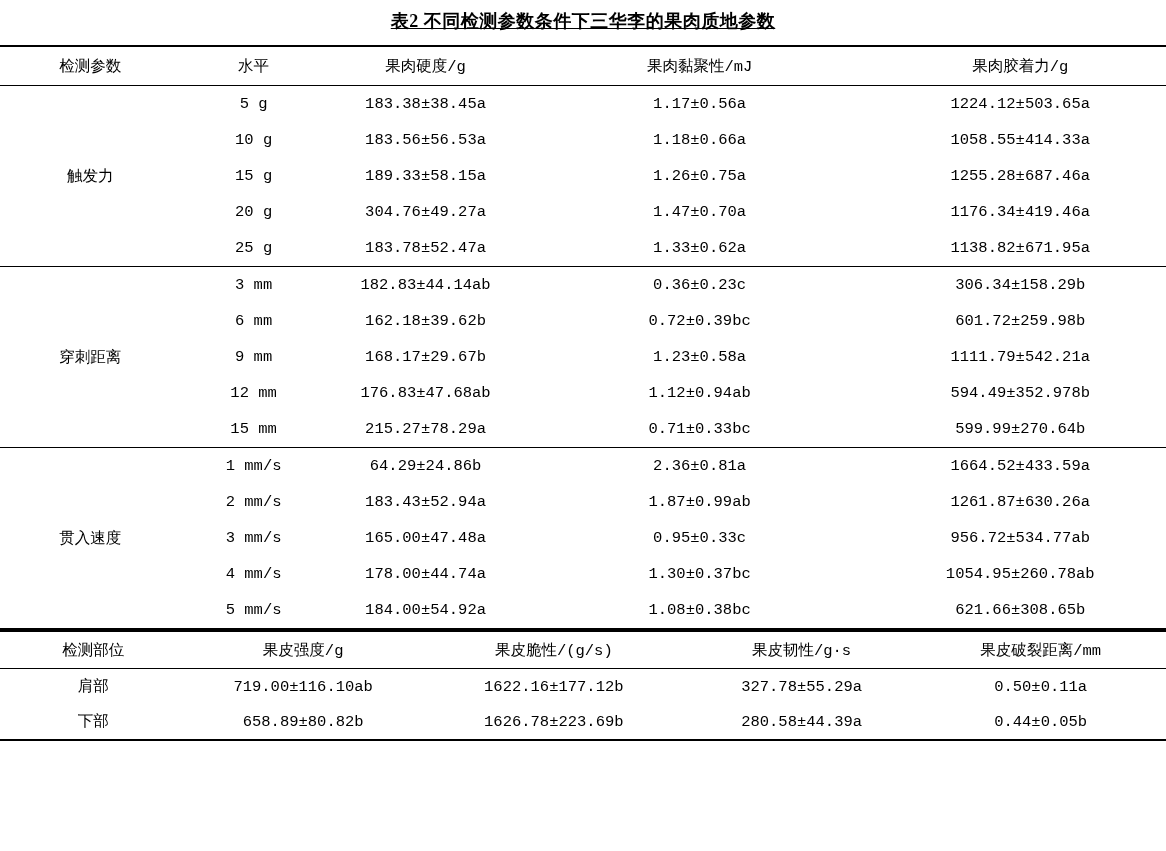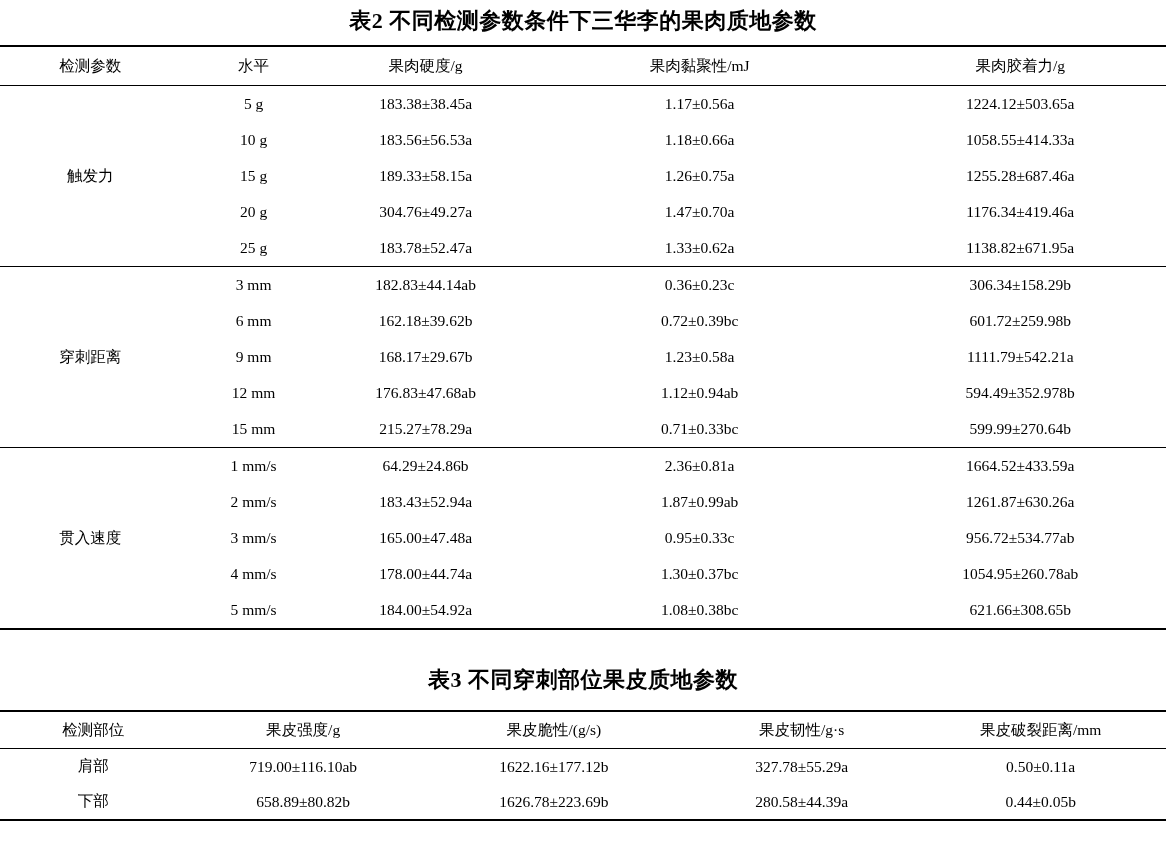--- a/index.html
+++ b/index.html
@@ -14,32 +14,34 @@
     width: 1166px;
     height: 851px;
     background: #ffffff;
     overflow: hidden;
   }
   .tbl-title {
     display: flex;
     align-items: center;
     justify-content: center;
     font-weight: bold;
-    font-size: 22px;
+    font-size: 18px;
     letter-spacing: 0.5px;
     box-sizing: border-box;
+    text-decoration: underline;
   }
   .t2-title { height: 45px; padding-bottom: 4px; }
   .t3-title { height: 80px; padding-top: 20px; }
   table {
     width: 100%;
     border-collapse: collapse;
     table-layout: fixed;
     border-top: 2px solid #000;
     border-bottom: 2px solid #000;
+    font-family: Liberation Mono, monospace;
   }
   th, td {
     text-align: center;
     vertical-align: middle;
     font-weight: normal;
     font-size: 15.5px;
     padding: 0;
     white-space: nowrap;
     overflow: hidden;
   }
@@ -163,21 +165,20 @@
         </tr>
         <tr>
           <td>5 mm/s</td>
           <td>184.00±54.92a</td>
           <td>1.08±0.38bc</td>
           <td>621.66±308.65b</td>
         </tr>
       </tbody>
   </table>
 
-  <div class="tbl-title t3-title">表3 不同穿刺部位果皮质地参数</div>
 
   <table id="table3">
     <colgroup>
       <col style="width:16%">
         <col style="width:20%">
         <col style="width:23%">
         <col style="width:19.5%">
         <col style="width:21.5%">
     </colgroup>
     <thead>

